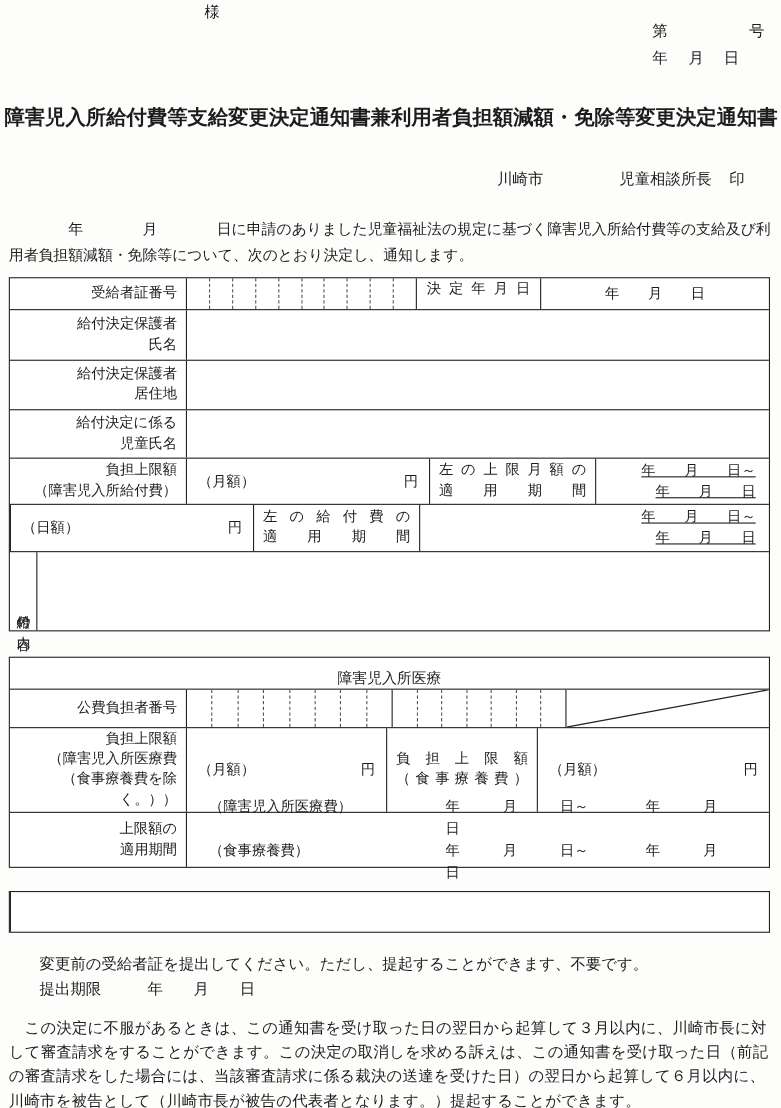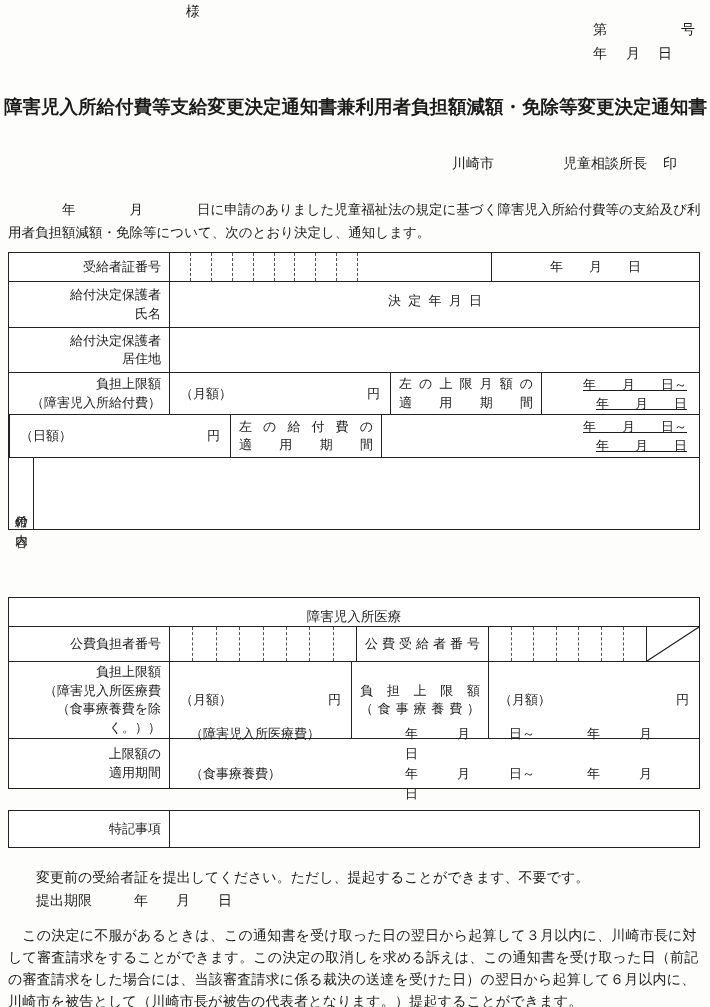--- a/index.html
+++ b/index.html
@@ -25,22 +25,22 @@
 
   .label { flex:0 0 160px; display:flex; flex-direction:column; justify-content:center;
            padding:2px 8px; font-size:13px; line-height:18.5px; }
   .jl { text-align:justify; text-align-last:justify; }
   .ll { text-align:left; }
 
   .nums { display:flex; padding:0; }
   .nc { flex:1 1 auto; border-left:1px dashed #555; }
   .nc.first { border-left:none; }
 
-  .datelabel { flex:0 0 113px; display:flex; flex-direction:column; justify-content:center;
-               padding:0 9px; font-size:13px;margin-top:48px; }
+  .datelabel { flex:0 0 113px; display:flex; flex-direction:column; justify-content:flex-start;
+               padding:0 9px; font-size:13px; }
   .datecell { display:flex; align-items:center; justify-content:center; font-size:13px; }
   .amount { display:flex; align-items:center; justify-content:space-between; padding:0 10px; font-size:13px; }
   .rangecell { display:flex; flex-direction:column; justify-content:center; align-items:flex-end;
                padding-right:12px; font-size:13px; line-height:19px;text-decoration:underline; }
   .vcell { display:flex; align-items:center; justify-content:center; padding:2px 0; }
   .vtext { writing-mode:vertical-rl; text-orientation:upright; font-size:12.5px; letter-spacing:1.5px; }
   .theader { display:flex; align-items:center; justify-content:center; font-size:13.5px; }
   .pcell { display:flex; flex-direction:column; justify-content:center; padding-left:20px; font-size:13px; line-height:20px; }
   .pline { display:flex; }
   .pname { flex:0 0 215px; }
@@ -101,20 +101,27 @@
     </div>
 
     <div class="row" style="height:45px">
       <div class="c first label">
         <div class="jl">給付決定保護者</div>
         <div class="jl">居住地</div>
       </div>
       <div class="c fill"></div>
     </div>
 
+    <div class="row" style="height:44px">
+      <div class="c first label">
+        <div class="jl">給付決定に係る</div>
+        <div class="jl">児童氏名</div>
+      </div>
+      <div class="c fill"></div>
+    </div>
 
     <div class="row" style="height:42px">
       <div class="c first label">
         <div class="jl">負担上限額</div>
         <div class="jl">（障害児入所給付費）</div>
       </div>
       <div class="c amount" style="flex:0 0 221px">
         <span>（月額）</span>
         <span>円</span>
       </div>
@@ -163,23 +170,20 @@
       </div>
       <div class="c nums" style="flex:0 0 187px">
         <div class="nc first"></div>
         <div class="nc"></div>
         <div class="nc"></div>
         <div class="nc"></div>
         <div class="nc"></div>
         <div class="nc"></div>
         <div class="nc"></div>
         <div class="nc"></div>
-      </div>
-      <div class="c label" style="flex:0 0 132px">
-        <div class="jl">公費受給者番号</div>
       </div>
       <div class="c nums" style="flex:0 0 158px">
         <div class="nc first"></div>
         <div class="nc"></div>
         <div class="nc"></div>
         <div class="nc"></div>
         <div class="nc"></div>
         <div class="nc"></div>
         <div class="nc"></div>
       </div>
@@ -224,23 +228,20 @@
         <div class="pline">
           <span class="pname">（食事療養費）</span>
           <span class="prange">年　　　月　　　日～　　　　年　　　月　　　日</span>
         </div>
       </div>
     </div>
   </div>
 
   <div class="t" style="top:810px">
     <div class="row first" style="height:36px">
-      <div class="c first label">
-        <div class="jl">特記事項</div>
-      </div>
       <div class="c fill"></div>
     </div>
   </div>
 
   <div class="abs note">　　変更前の受給者証を提出してください。ただし、提起することができます、不要です。
 　　提出期限　　　年　　月　　日</div>
   <div class="abs appeal">　この決定に不服があるときは、この通知書を受け取った日の翌日から起算して３月以内に、川崎市長に対
 して審査請求をすることができます。この決定の取消しを求める訴えは、この通知書を受け取った日（前記
 の審査請求をした場合には、当該審査請求に係る裁決の送達を受けた日）の翌日から起算して６月以内に、
 川崎市を被告として（川崎市長が被告の代表者となります。）提起することができます。</div>

